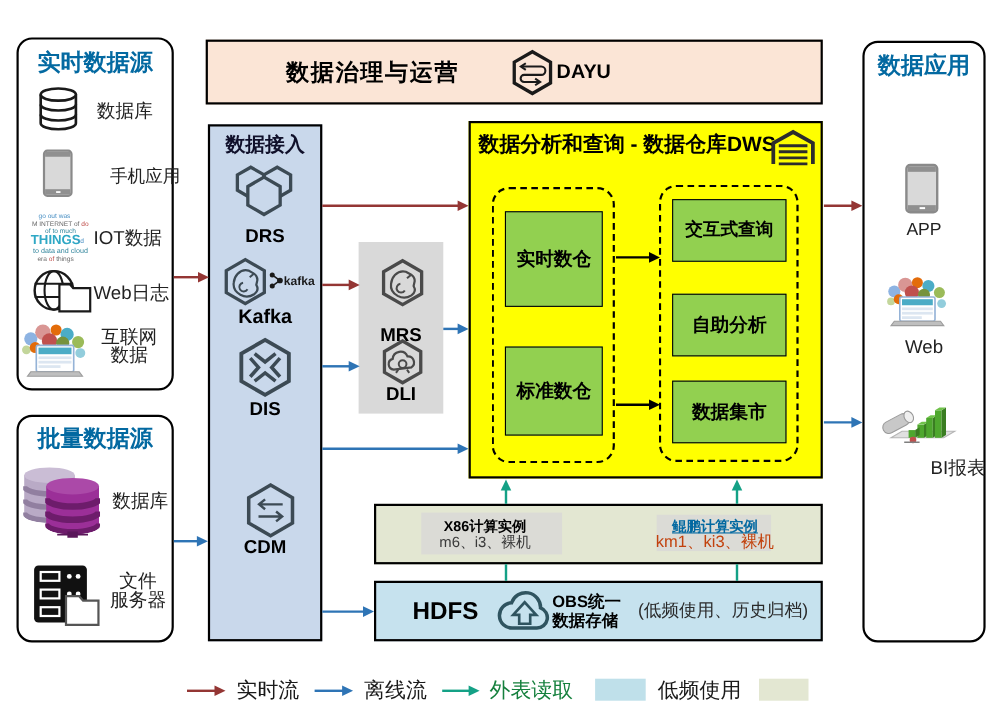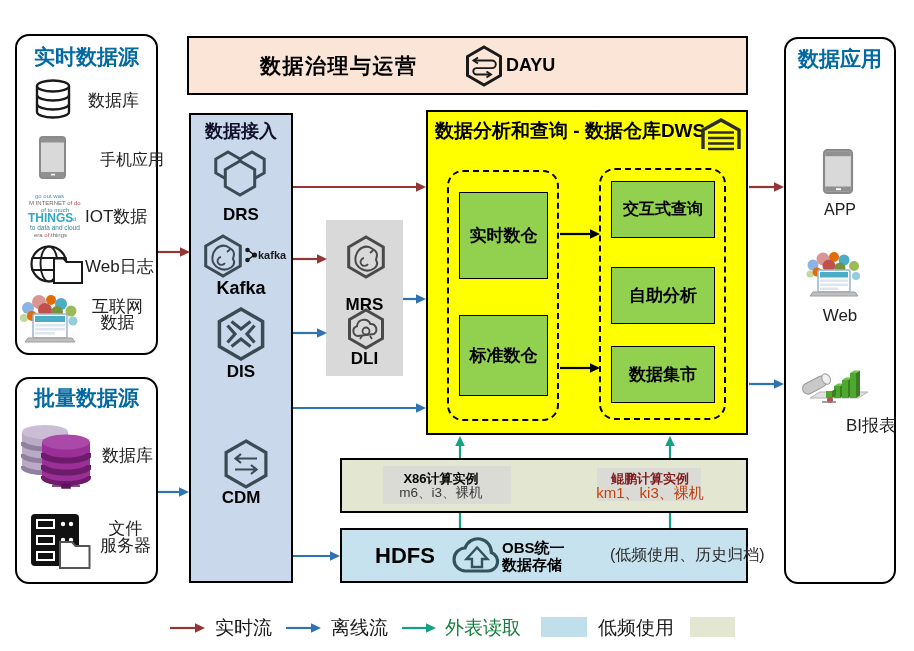--- a/index.html
+++ b/index.html
@@ -55,28 +55,28 @@
 <div class="green" style="left:611px;top:346px;width:104px;height:57px;">数据集市</div>
 
 <div class="abs" style="left:340px;top:458px;width:408px;height:55px;background:#E3E7D2;border:2px solid #000;box-sizing:border-box;"></div>
 <div class="abs" style="left:383px;top:466px;width:128px;height:38px;background:#DBDBD6;"></div>
 <div class="abs" style="left:597px;top:468px;width:104px;height:33px;background:#DBDBD6;"></div>
 <div class="abs" style="left:381px;top:472px;width:120px;text-align:center;line-height:14px;">
   <div style="font-weight:bold;font-size:13px;color:#000;">X86计算实例</div>
   <div style="font-size:13.5px;color:#3a3a3a;">m6、i3、裸机</div>
 </div>
 <div class="abs" style="left:590px;top:472px;width:120px;text-align:center;line-height:14px;">
-  <div style="font-weight:bold;font-size:13px;color:#7f1d1d;">鲲鹏计算实例</div>
+  <div style="font-weight:bold;font-size:13px;color:#0369a1;text-decoration:underline;">鲲鹏计算实例</div>
   <div style="font-size:15px;color:#c2410c;">km1、ki3、裸机</div>
 </div>
 
 <div class="abs" style="left:340px;top:528px;width:408px;height:55px;background:#C6E2EE;border:2px solid #000;box-sizing:border-box;"></div>
 <div class="abs" style="left:375px;top:528px;height:55px;display:flex;align-items:center;font-weight:bold;font-size:22px;color:#000;">HDFS</div>
 <div class="abs" style="left:502px;top:540px;font-weight:bold;font-size:15px;line-height:16.5px;color:#000;">OBS统一<br>数据存储</div>
-<div class="abs" style="left:580px;top:528px;height:55px;display:flex;align-items:center;font-size:16px;color:#2a2a2a;margin-left:30px;">(低频使用、历史归档)</div>
+<div class="abs" style="left:580px;top:528px;height:55px;display:flex;align-items:center;font-size:16px;color:#2a2a2a;">(低频使用、历史归档)</div>
 
 <div class="box" style="left:784px;top:37px;width:112px;height:547px;"></div>
 <div class="btitle" style="left:784px;top:45px;width:112px;">数据应用</div>
 <div class="lbl" style="left:784px;top:201px;width:112px;text-align:center;font-size:16px;">APP</div>
 <div class="lbl" style="left:784px;top:306px;width:112px;text-align:center;">Web</div>
 <div class="lbl" style="left:784px;top:414px;width:112px;text-align:right;">BI报表</div>
 
 <div class="abs" style="left:215px;top:615px;font-size:19px;color:#1a1a1a;">实时流</div>
 <div class="abs" style="left:331px;top:615px;font-size:19px;color:#1a1a1a;">离线流</div>
 <div class="abs" style="left:445px;top:615px;font-size:19px;color:#15803d;">外表读取</div>

